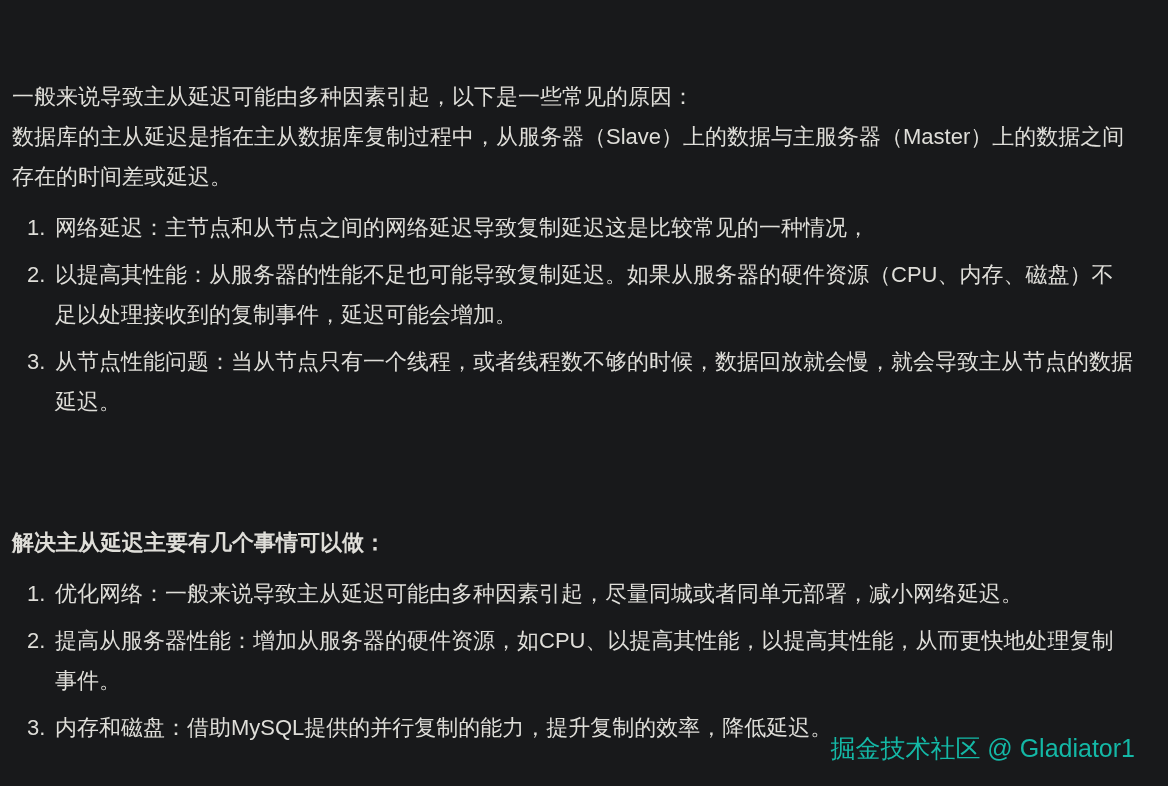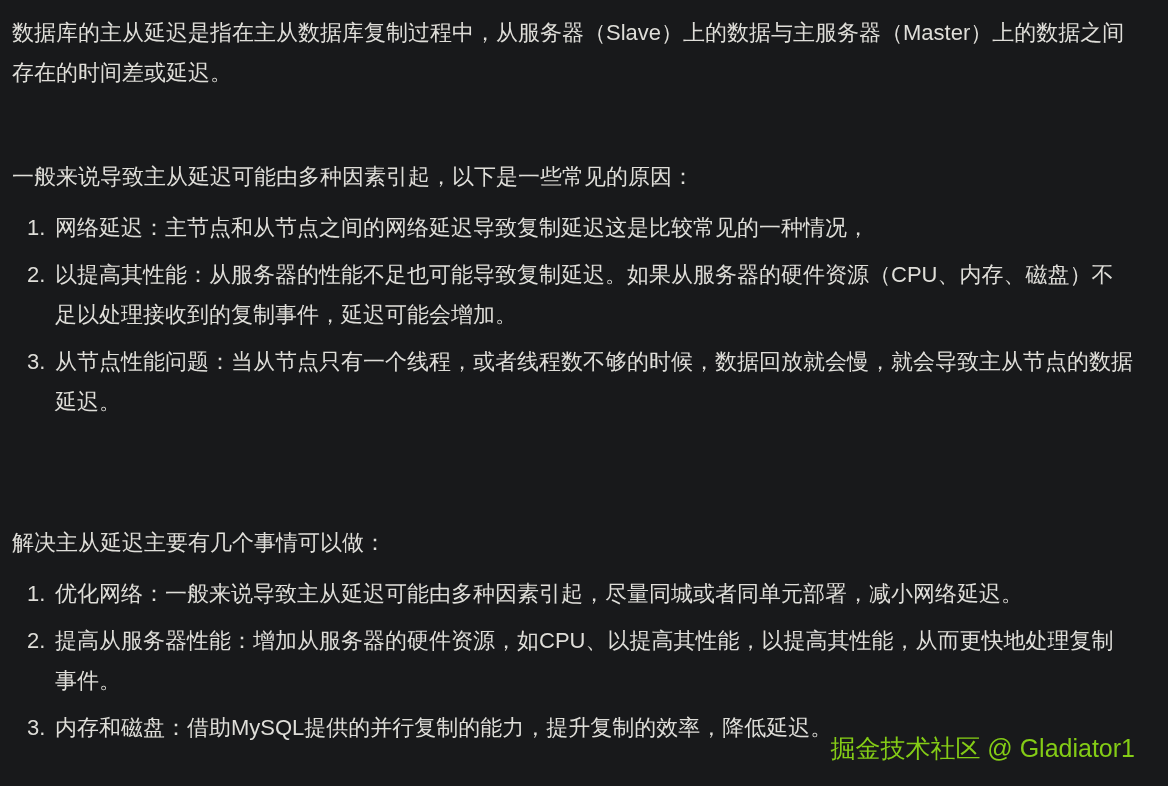--- a/index.html
+++ b/index.html
@@ -11,55 +11,55 @@
     background: #18191b;
     color: #dfded9;
     font-family: "Liberation Sans", "DejaVu Sans", sans-serif;
     font-size: 22px;
     line-height: 40px;
     padding: 13px 33px 0 12px;
     overflow: hidden;
   }
   .para { margin: 0; }
   .causes-heading { margin-top: 64px; }
-  .solutions-heading { margin-top: 101px; }
+  .solutions-heading { margin-top: 101px; font-weight: bold; }
   ol.num-list {
     list-style: none;
     margin: 11px 0 0 15px;
     padding: 0;
   }
   ol.num-list li {
     display: flex;
     align-items: flex-start;
     margin: 0 0 7px 0;
   }
   ol.num-list .num {
     flex: 0 0 28px;
   }
   ol.num-list .txt {
     flex: 1 1 auto;
   }
   .watermark {
     position: absolute;
     right: 33px;
     top: 733px;
-    color: #84cc16;
+    color: #14b8a6;
     font-size: 25px;
     line-height: 30px;
     white-space: nowrap;
   }
 </style>
 </head>
 <body>
 
 <main>
 
+  <p class="para causes-heading">一般来说导致主从延迟可能由多种因素引起，以下是一些常见的原因：</p>
+
   <p class="para">数据库的主从延迟是指在主从数据库复制过程中，从服务器（Slave）上的数据与主服务器（Master）上的数据之间存在的时间差或延迟。</p>
-
-  <p class="para causes-heading">一般来说导致主从延迟可能由多种因素引起，以下是一些常见的原因：</p>
 
   <ol class="num-list">
     <li>
       <span class="num">1.</span>
       <span class="txt">网络延迟：主节点和从节点之间的网络延迟导致复制延迟这是比较常见的一种情况，</span>
     </li>
     <li>
       <span class="num">2.</span>
       <span class="txt">以提高其性能：从服务器的性能不足也可能导致复制延迟。如果从服务器的硬件资源（CPU、内存、磁盘）不足以处理接收到的复制事件，延迟可能会增加。</span>
     </li>

